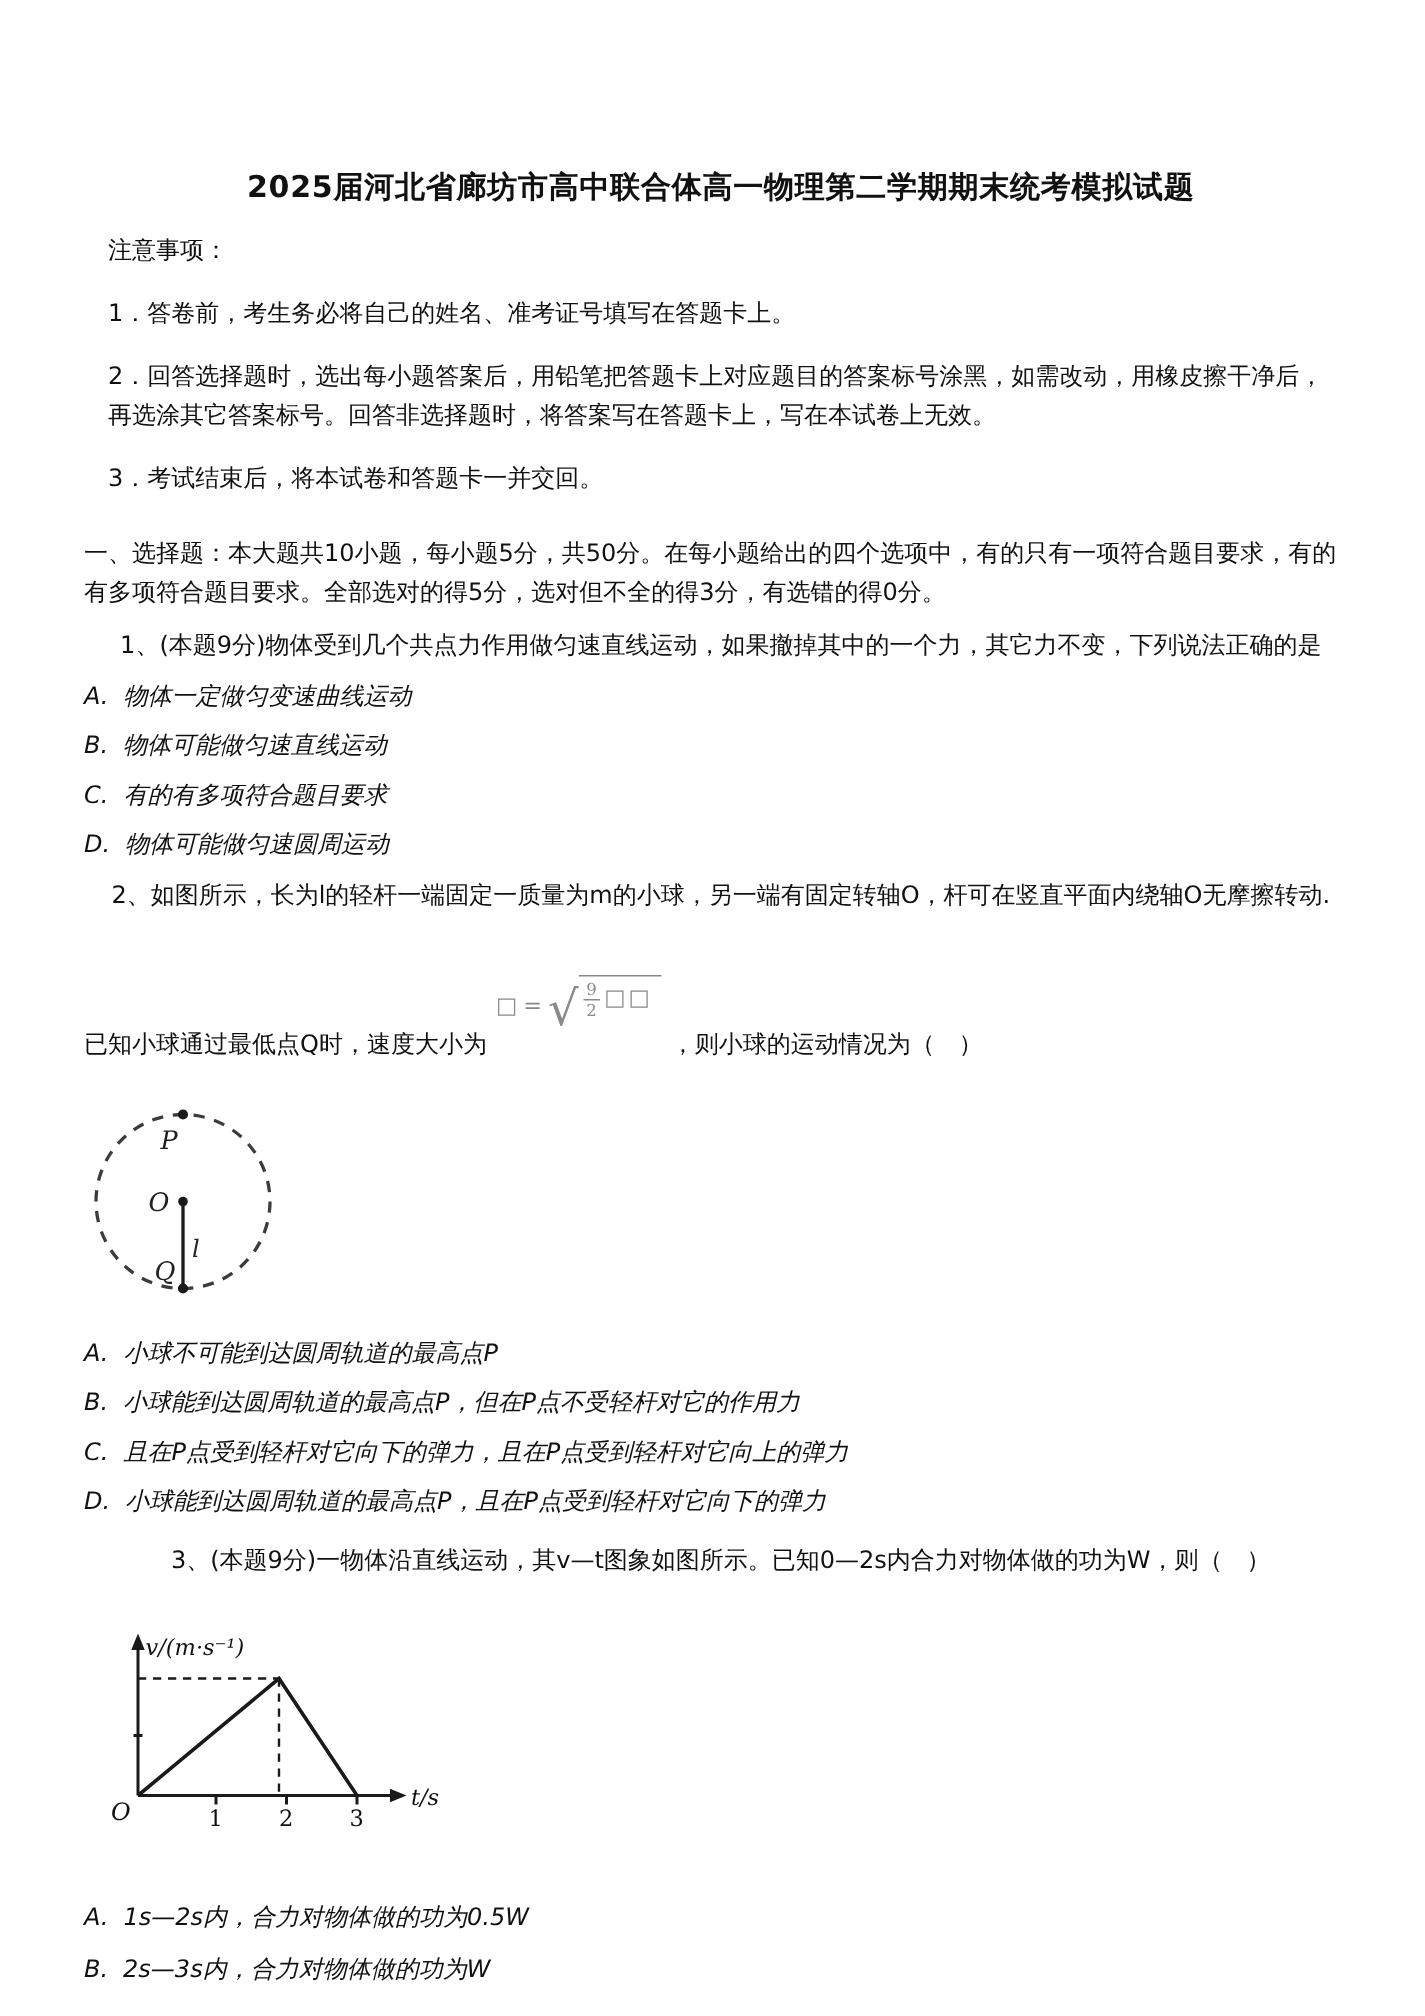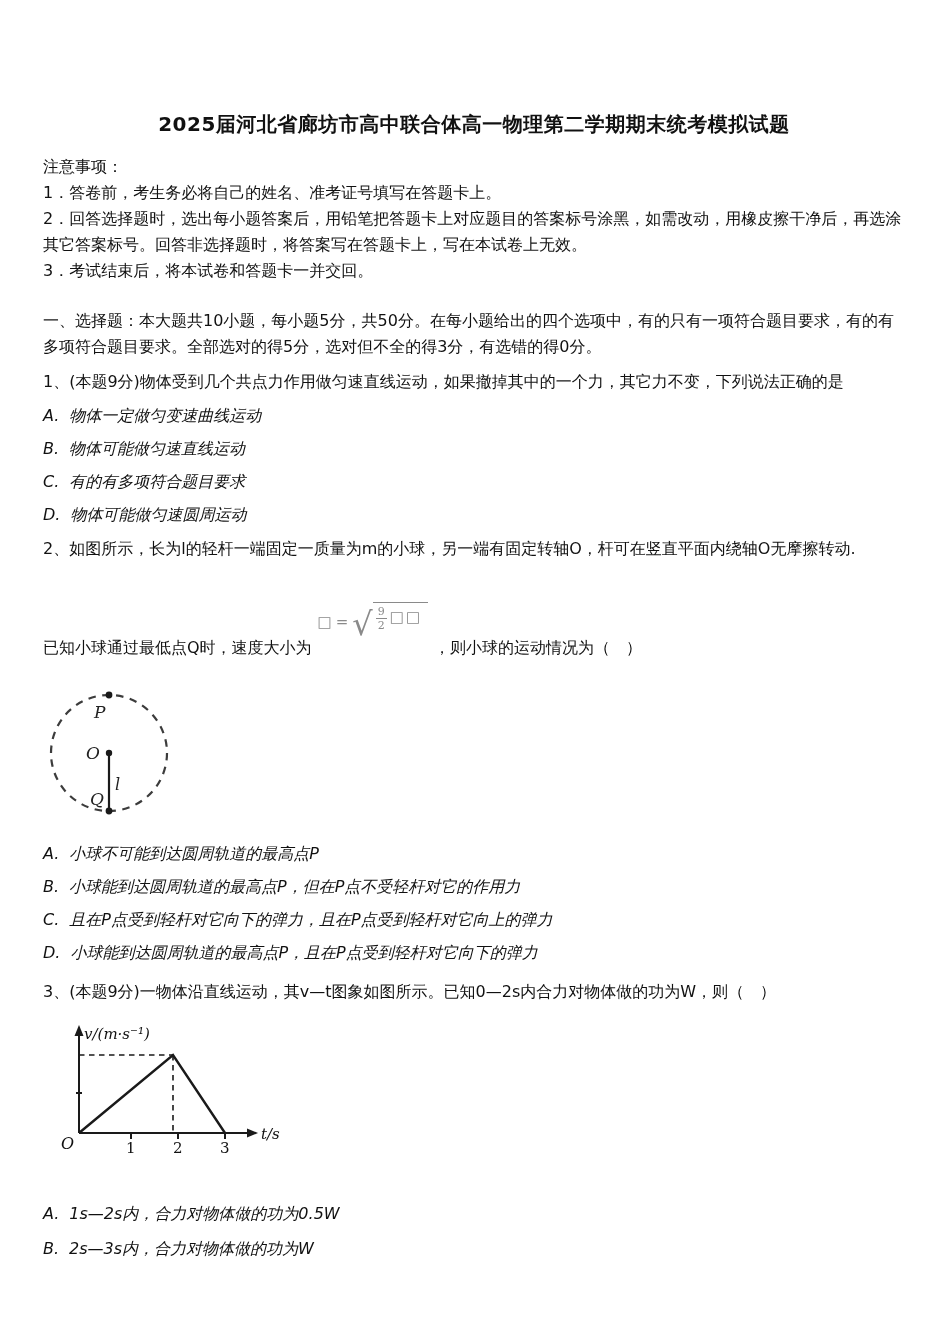--- a/index.html
+++ b/index.html
@@ -1,35 +1,35 @@
 <!DOCTYPE html>
 <html><head>
 <meta charset="utf-8">
 <style>
   * { box-sizing: border-box; }
   html, body { margin: 0; padding: 0; background: #ffffff; }
   body { width: 950px; height: 1344px; overflow: hidden; }
   .page {
     width: 950px; height: 1030px;
-    padding: 112px 45px 0 43px;
+    padding: 112px 45px 0 56px;
     font-family: "DejaVu Sans", "Liberation Sans", sans-serif;
     font-size: 16px; line-height: 26px;
     color: #111;
     background: #fff;
   }
   .title {
     margin: 0 0 18px 0;
     font-size: 20px; line-height: 24px;
     font-weight: 700; text-align: center;
     letter-spacing: 0.5px;
   }
   p { margin: 0; }
-  .notes p { margin: 0; }
+  .notes p { margin: 16px; }
   .section-heading { margin-top: 24px; }
-  .stem { margin-top: 9px; }
+  .stem { margin-top: 9px; text-align: center; }
   .q2-stem { }
   .q3-stem { margin-top: 14px; }
   .option { margin-top: 8px; line-height: 25px; }
   .option .opt-label { margin-right: 10px; }
   .options { margin-top: 2px; font-style: italic; }
 
   
   .known-line { margin-top: 66px; white-space: nowrap; }
   .formula {
     display: inline-block;
@@ -59,21 +59,21 @@
     text-align: center;
     font-size: 11px; line-height: 11px;
     vertical-align: -7px;
     margin-right: 3px;
   }
   .f-num { display: block; border-bottom: 1px solid #8a8a8a; padding: 0 2px 1px 2px; }
   .f-den { display: block; padding-top: 1px; }
   .f-tail { letter-spacing: 2px; }
 
   .diagram-wrap { margin-top: 28px; margin-left: 0; }
-  .graph-wrap { margin-top: 16px; margin-left: 8px; }
+  .graph-wrap { margin-top: 32px; margin-left: 8px; }
   .q3-options { margin-top: 32px; }
   .q3-options .option + .option { margin-top: 10px; }
   svg text {
     font-family: "DejaVu Serif", "Liberation Serif", serif;
   }
 </style>
 </head>
 <body>
 
 <div class="page">

